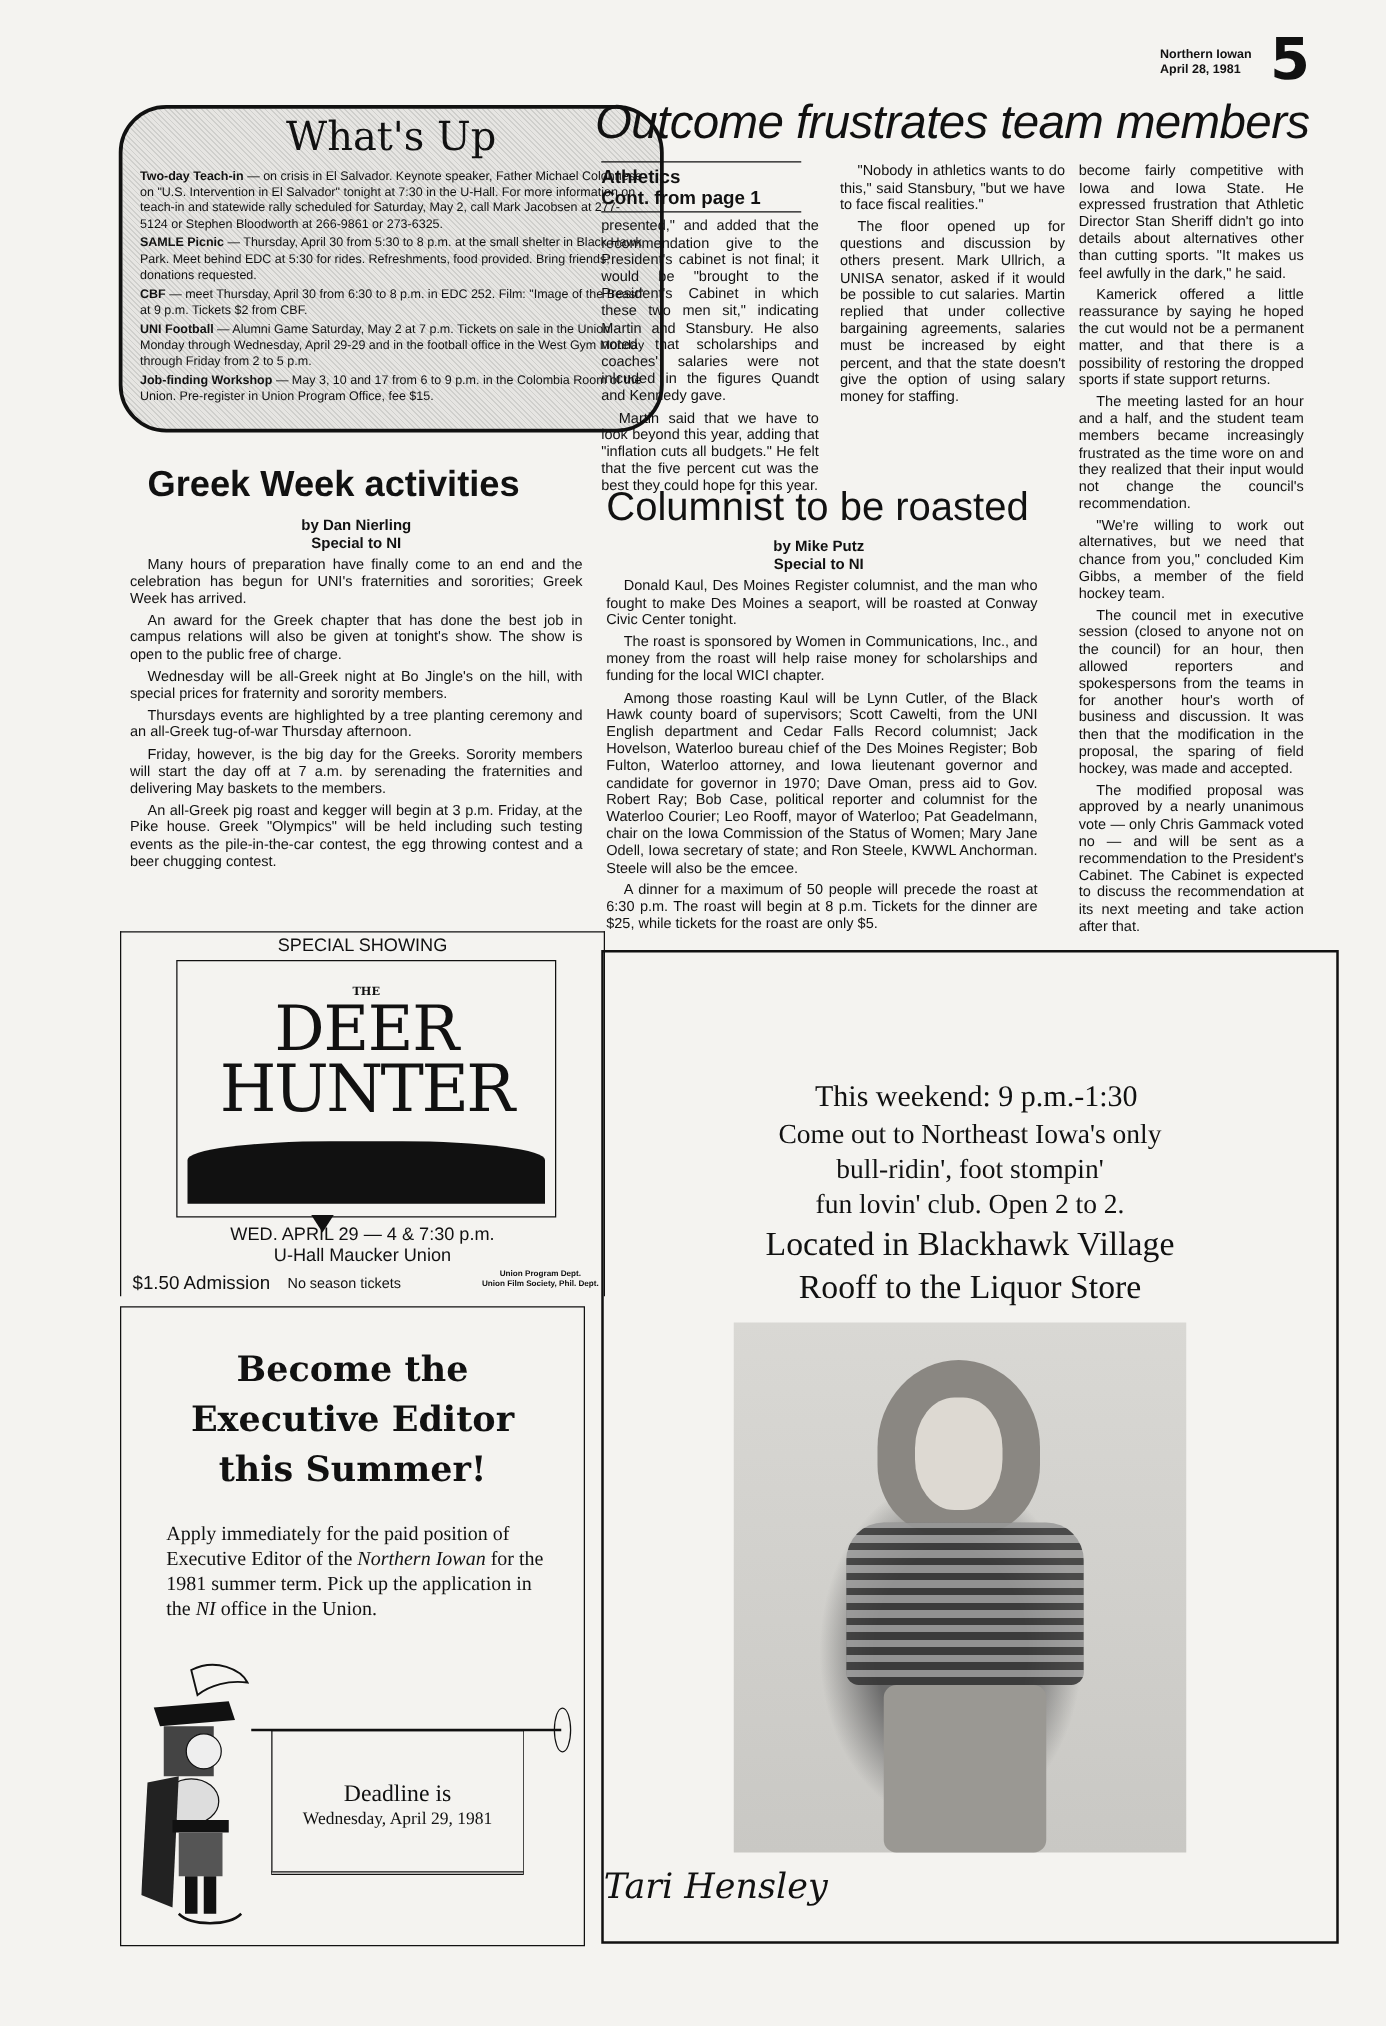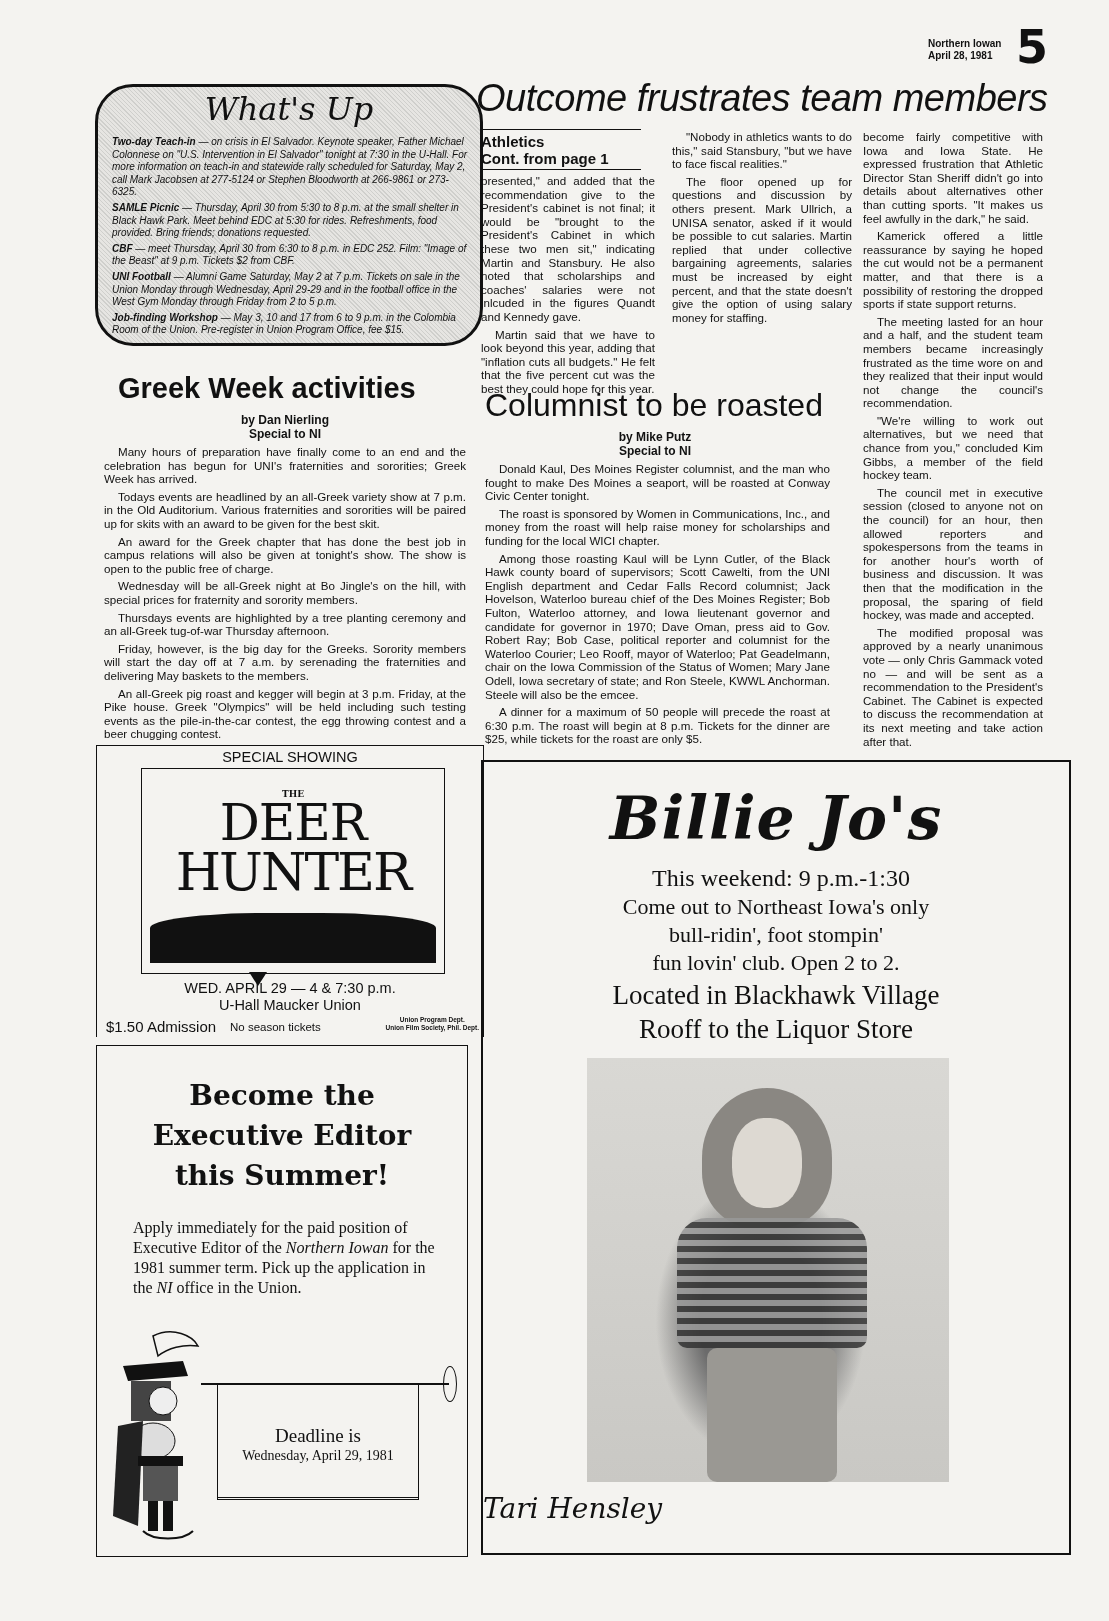--- a/index.html
+++ b/index.html
@@ -5,22 +5,22 @@
   html,body{margin:0;padding:0;}
   body{width:1109px;height:1621px;background:#f4f3f0;position:relative;overflow:hidden;color:#111;font-family:"Liberation Sans",sans-serif;}
   .abs{position:absolute;}
   .body-text{font-size:11.6px;line-height:13.6px;text-align:justify;}
   .body-text p{margin:0 0 4px 0;text-indent:14px;}
   
   #masthead{left:928px;top:24px;width:130px;height:52px;}
   #masthead .pub{position:absolute;left:0;top:14px;font-size:10px;font-weight:bold;line-height:12px;}
   #masthead .pg{position:absolute;left:88px;top:0;font-size:46px;font-weight:bold;line-height:46px;font-family:"DejaVu Sans",sans-serif;}
   
-  #whatsup{left:95px;top:84px;width:388px;height:262px;border:3px solid #111;border-radius:38px;background:
-     repeating-linear-gradient(45deg,#cfcfcc 0 1px,#e6e5e2 1px 3px);padding:0;box-sizing:border-box;font-style:italic;}
+  #whatsup{left:95px;top:84px;width:436px;height:262px;border:3px solid #111;border-radius:38px;background:
+     repeating-linear-gradient(45deg,#cfcfcc 0 1px,#e6e5e2 1px 3px);padding:0;box-sizing:border-box;}
   #whatsup .title{position:absolute;left:0;right:0;top:4px;text-align:center;font-family:"DejaVu Serif",serif;font-size:32px;line-height:36px;}
   #whatsup .items{position:absolute;left:14px;right:12px;top:49px;font-size:10px;line-height:12.6px;}
   #whatsup .items p{margin:0 0 3px 0;}
   #whatsup .items b{font-weight:bold;}
   
   #outcome-head{left:476px;top:76px;width:600px;font-style:italic;font-size:38px;line-height:44px;letter-spacing:-0.5px;}
   #athletics-head{left:481px;top:129px;width:160px;border-top:1px solid #111;border-bottom:1px solid #111;padding:3px 0 2px 0;font-weight:bold;font-size:15px;line-height:17px;}
   #col-a{left:481px;top:174px;width:174px;}
   #col-b{left:672px;top:130px;width:180px;}
   #col-c{left:863px;top:130px;width:180px;}
@@ -123,21 +123,20 @@
   <p>The modified proposal was approved by a nearly unanimous vote — only Chris Gammack voted no — and will be sent as a recommendation to the President's Cabinet. The Cabinet is expected to discuss the recommendation at its next meeting and take action after that.</p>
 </div>
 
 <div id="greek-head" class="abs">Greek Week activities</div>
 <div id="greek-byline" class="abs byline">
   <div>by Dan Nierling</div>
   <div>Special to NI</div>
 </div>
 <div id="greek-body" class="abs body-text">
   <p>Many hours of preparation have finally come to an end and the celebration has begun for UNI's fraternities and sororities; Greek Week has arrived.</p>
-  <p>Todays events are headlined by an all-Greek variety show at 7 p.m. in the Old Auditorium. Various fraternities and sororities will be paired up for skits with an award to be given for the best skit.</p>
   <p>An award for the Greek chapter that has done the best job in campus relations will also be given at tonight's show. The show is open to the public free of charge.</p>
   <p>Wednesday will be all-Greek night at Bo Jingle's on the hill, with special prices for fraternity and sorority members.</p>
   <p>Thursdays events are highlighted by a tree planting ceremony and an all-Greek tug-of-war Thursday afternoon.</p>
   <p>Friday, however, is the big day for the Greeks. Sorority members will start the day off at 7 a.m. by serenading the fraternities and delivering May baskets to the members.</p>
   <p>An all-Greek pig roast and kegger will begin at 3 p.m. Friday, at the Pike house. Greek "Olympics" will be held including such testing events as the pile-in-the-car contest, the egg throwing contest and a beer chugging contest.</p>
 </div>
 
 <div id="col-head" class="abs">Columnist to be roasted</div>
 <div id="col-byline" class="abs byline">
   <div>by Mike Putz</div>
@@ -193,21 +192,20 @@
   </svg>
   <div class="trumpet"></div>
   <div class="bell"></div>
   <div class="banner">
     <div class="dl">Deadline is</div>
     <div class="dd">Wednesday, April 29, 1981</div>
   </div>
 </div>
 
 <div id="billie" class="abs">
-  <div class="name">Billie Jo's</div>
   <div class="l1">This weekend: 9 p.m.-1:30</div>
   <div class="l2">Come out to Northeast Iowa's only</div>
   <div class="l3">bull-ridin', foot stompin'</div>
   <div class="l4">fun lovin' club. Open 2 to 2.</div>
   <div class="l5">Located in Blackhawk Village</div>
   <div class="l6">Rooff to the Liquor Store</div>
   <div class="photo">
     <div class="hair"></div>
     <div class="face"></div>
     <div class="shirt"></div>

